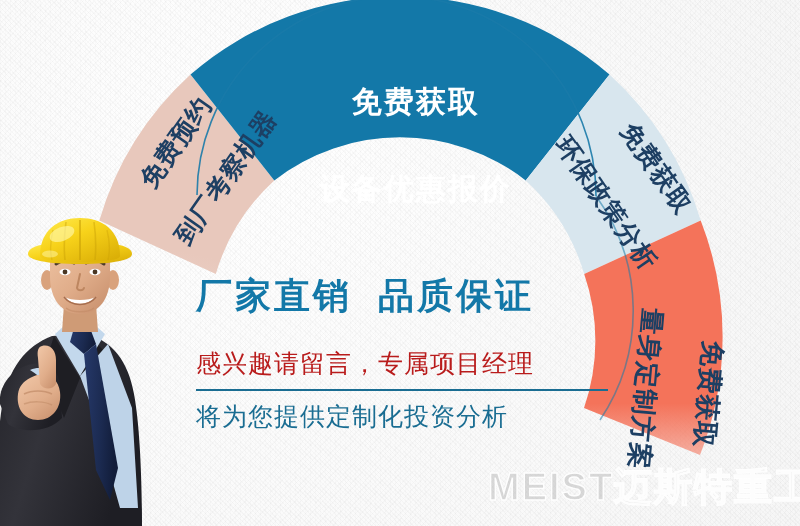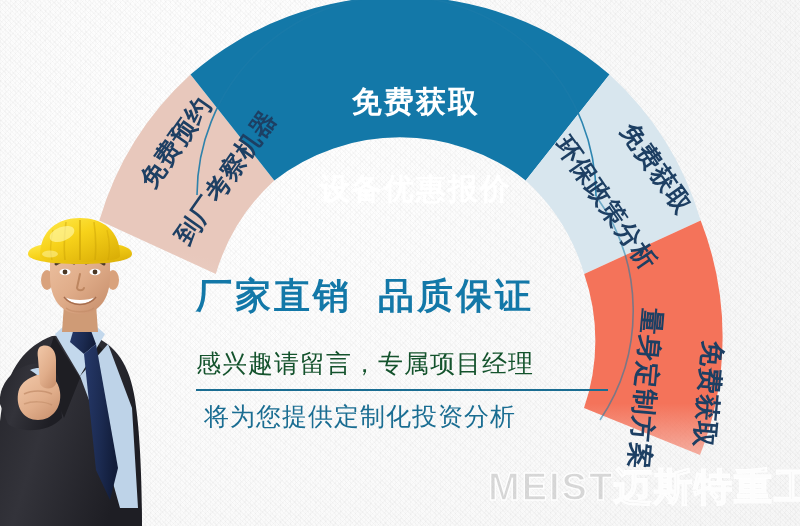--- a/index.html
+++ b/index.html
@@ -92,36 +92,36 @@
     font-weight: 700;
     letter-spacing: 3px;
     color: #1378a8;
     margin: 0 0 26px 0;
     white-space: pre;
   }
   #sub1 {
     font-size: 25px;
     font-weight: 400;
     letter-spacing: 1px;
-    color: #14532d;
+    color: #b91c1c;
     margin: 0 0 9px 0;
     white-space: pre;
   }
   #divider {
     height: 2px;
     background: #1a6d92;
     width: 100%;
     margin: 0 0 9px 0;
   }
   #sub2 {
     font-size: 25px;
     font-weight: 400;
     letter-spacing: 1px;
     color: #1a6d92;
-    margin: 8px;
+    margin: 0;
     white-space: pre;
   }
   
   #watermark {
     position: absolute;
     left: 488px;
     top: 462px;
     font-size: 38px;
     font-weight: 700;
     letter-spacing: 2px;

